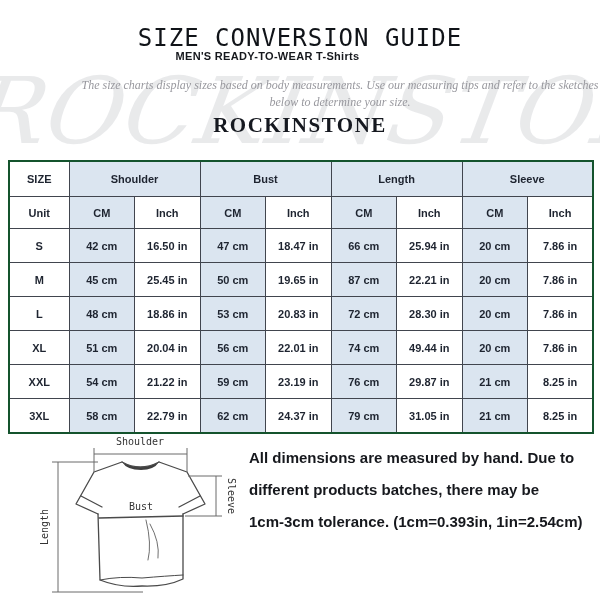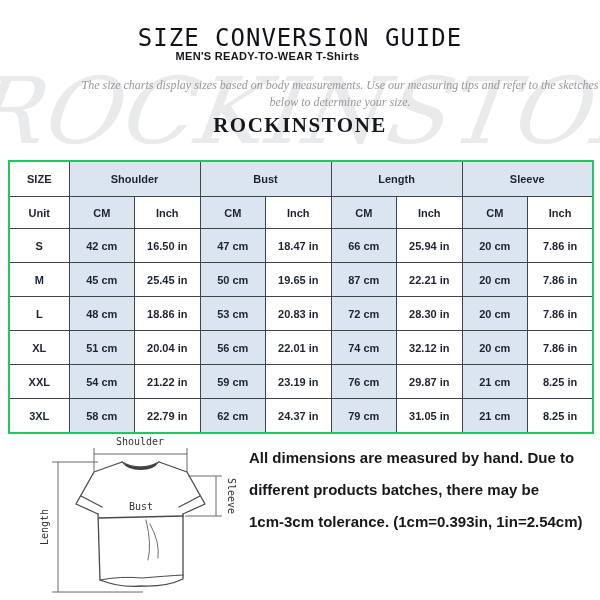--- a/index.html
+++ b/index.html
@@ -22,21 +22,21 @@
              white-space:nowrap;pointer-events:none;}
   .brand{position:absolute;top:113px;left:0;width:600px;text-align:center;
          font-family:"Liberation Serif",serif;font-size:21px;font-weight:700;
          letter-spacing:1.5px;color:#15181f;}
 
   
   .tblwrap{position:absolute;top:160px;left:8px;width:584px;}
   table{border-collapse:collapse;width:584px;table-layout:fixed;
         font-size:11px;font-weight:700;color:#1e2430;}
   th,td{border:1px solid #41454e;text-align:center;vertical-align:middle;padding:0;}
-  table{border:2px solid #22c55e;padding-left:28px;}
+  table{border:2px solid #14532d;padding-left:28px;}
   tr.hd th{height:34px;}
   tr.un td{height:31px;}
   tr.dt td{height:33px;}
   .b{background:#dbe5f0;}
   .w{background:#ffffff;}
 
   
   .diagram{position:absolute;left:38px;top:432px;width:205px;height:168px;}
   .note{position:absolute;left:237px;top:442px;width:358px;}
   .note-title{font-size:16px;font-weight:700;color:#131519;margin-bottom:12px;}
@@ -124,21 +124,21 @@
             <td class="b">20 cm</td>
             <td class="w">7.86 in</td>
           </tr>
           <tr class="dt">
             <td class="w">XL</td>
             <td class="b">51 cm</td>
             <td class="w">20.04 in</td>
             <td class="b">56 cm</td>
             <td class="w">22.01 in</td>
             <td class="b">74 cm</td>
-            <td class="w">32.12 in</td>
+            <td class="w">49.44 in</td>
             <td class="b">20 cm</td>
             <td class="w">7.86 in</td>
           </tr>
           <tr class="dt">
             <td class="w">XXL</td>
             <td class="b">54 cm</td>
             <td class="w">21.22 in</td>
             <td class="b">59 cm</td>
             <td class="w">23.19 in</td>
             <td class="b">76 cm</td>

